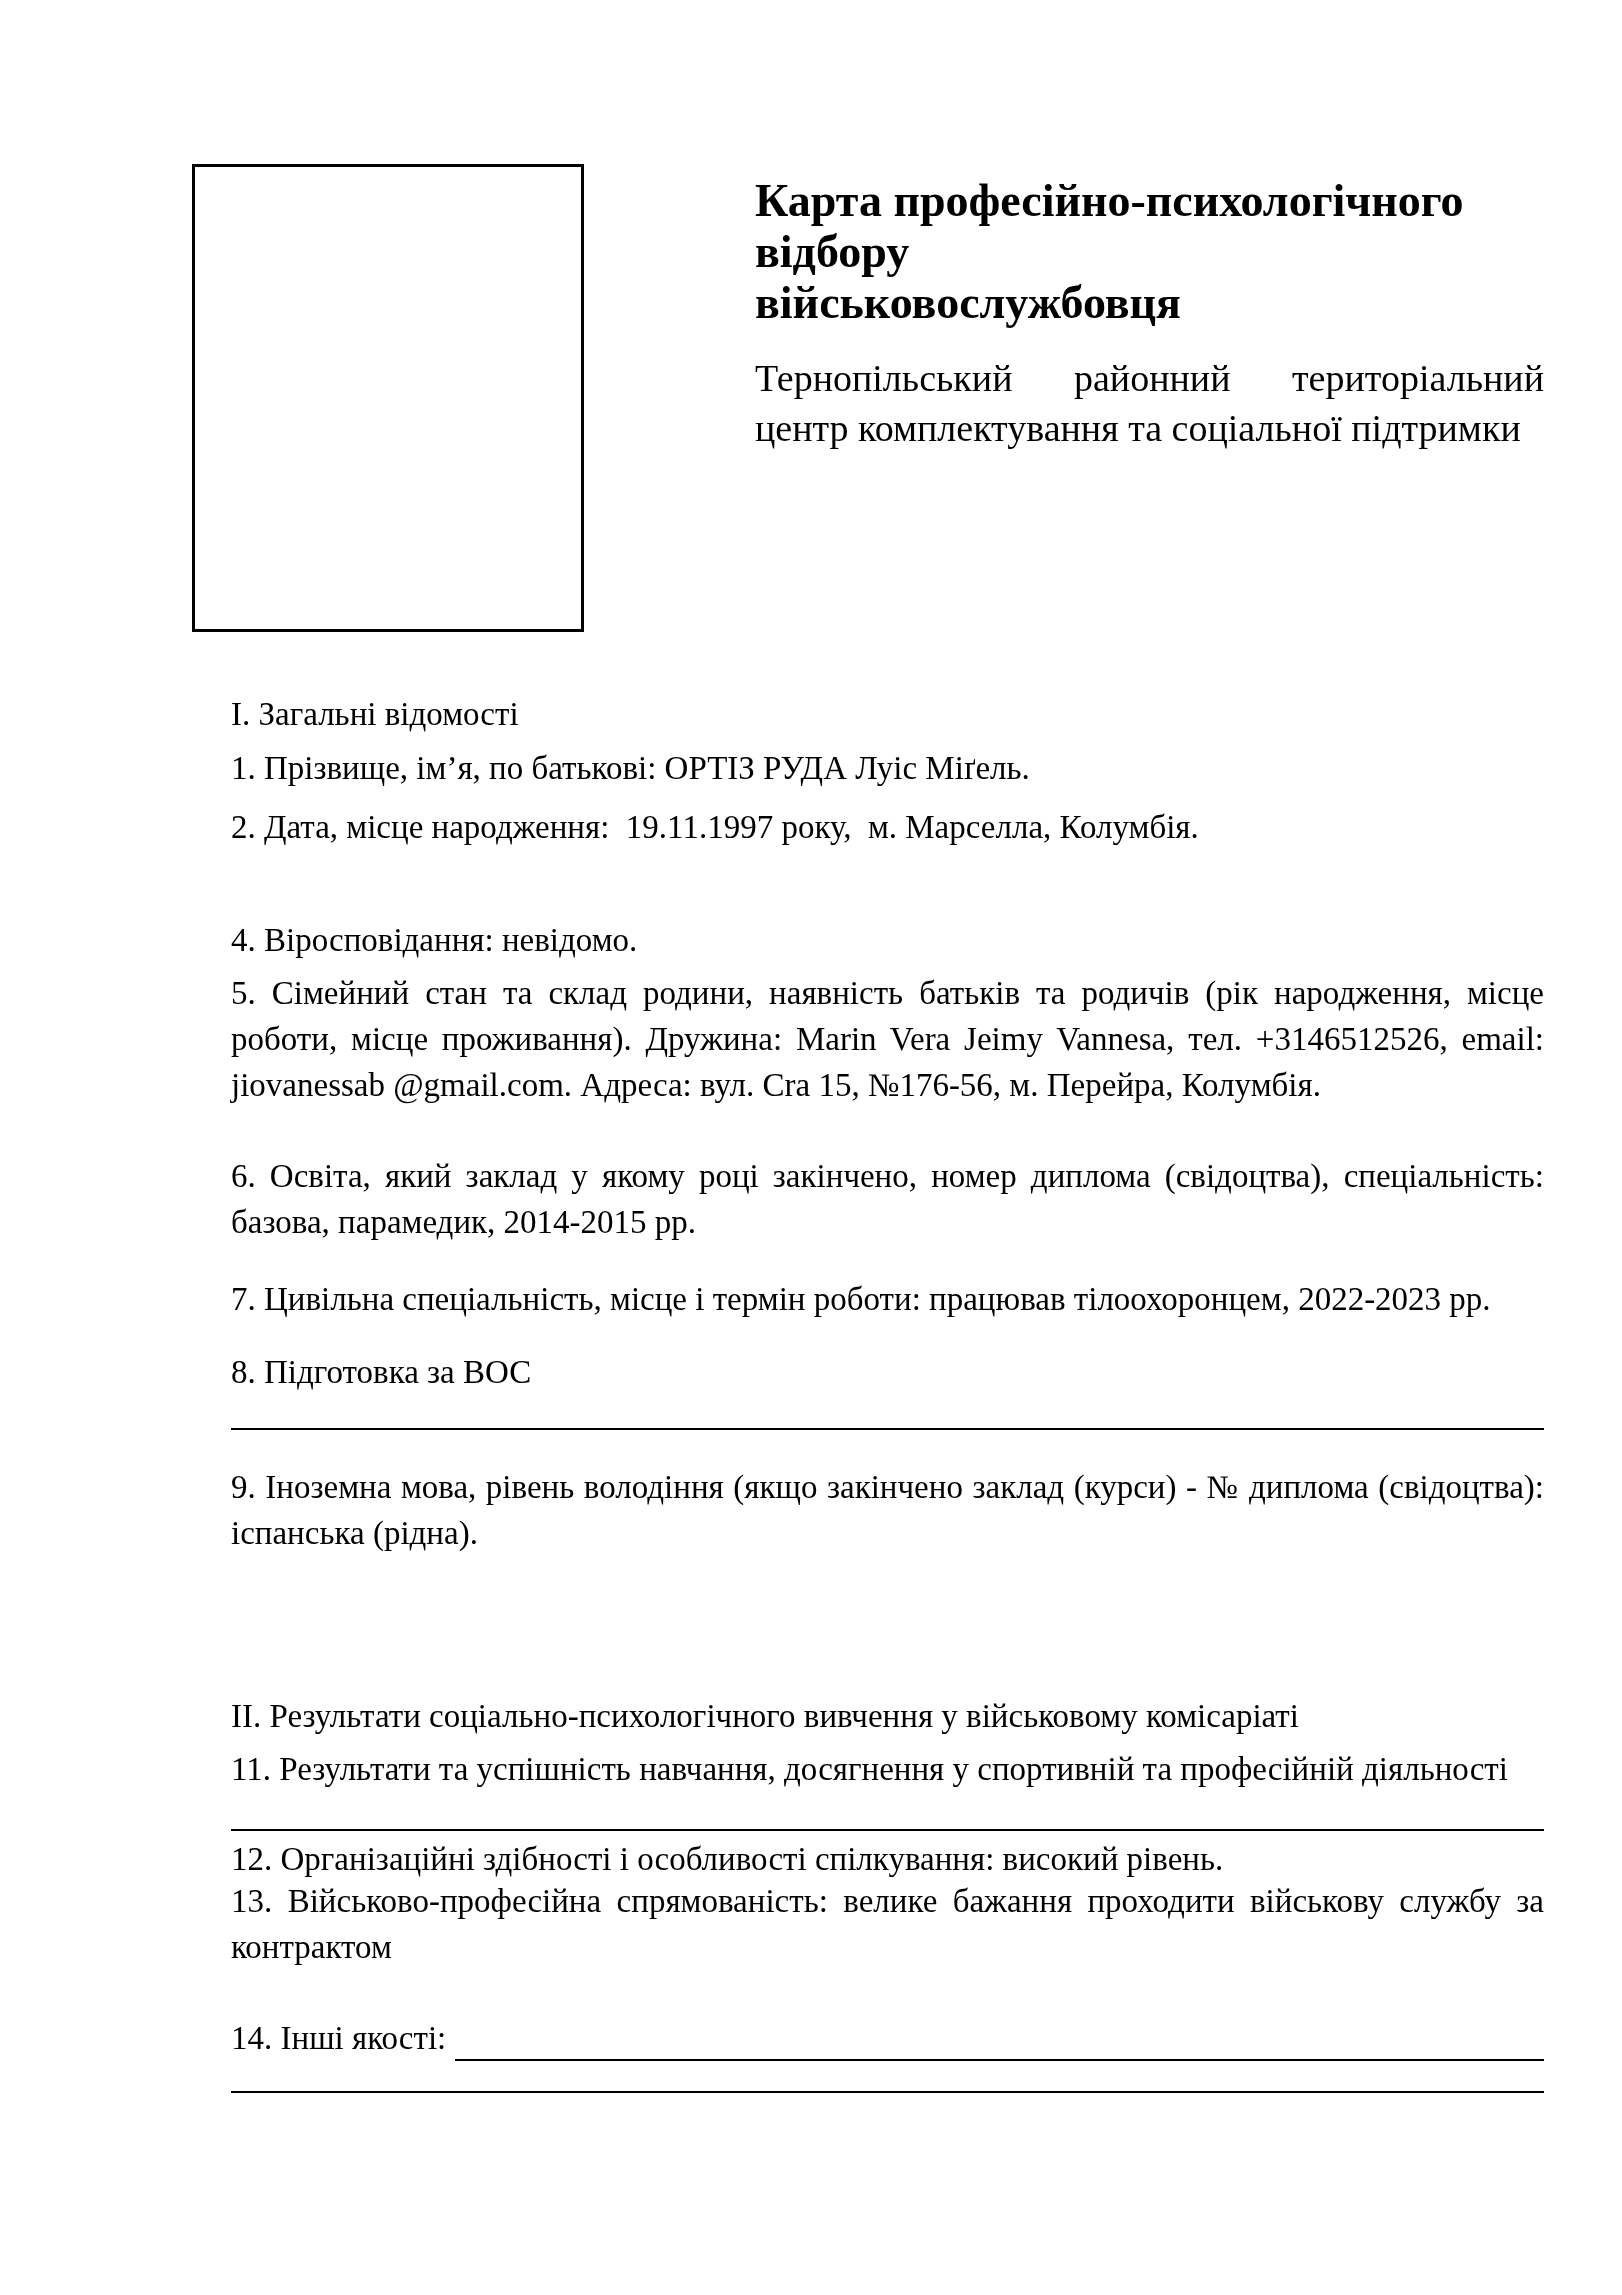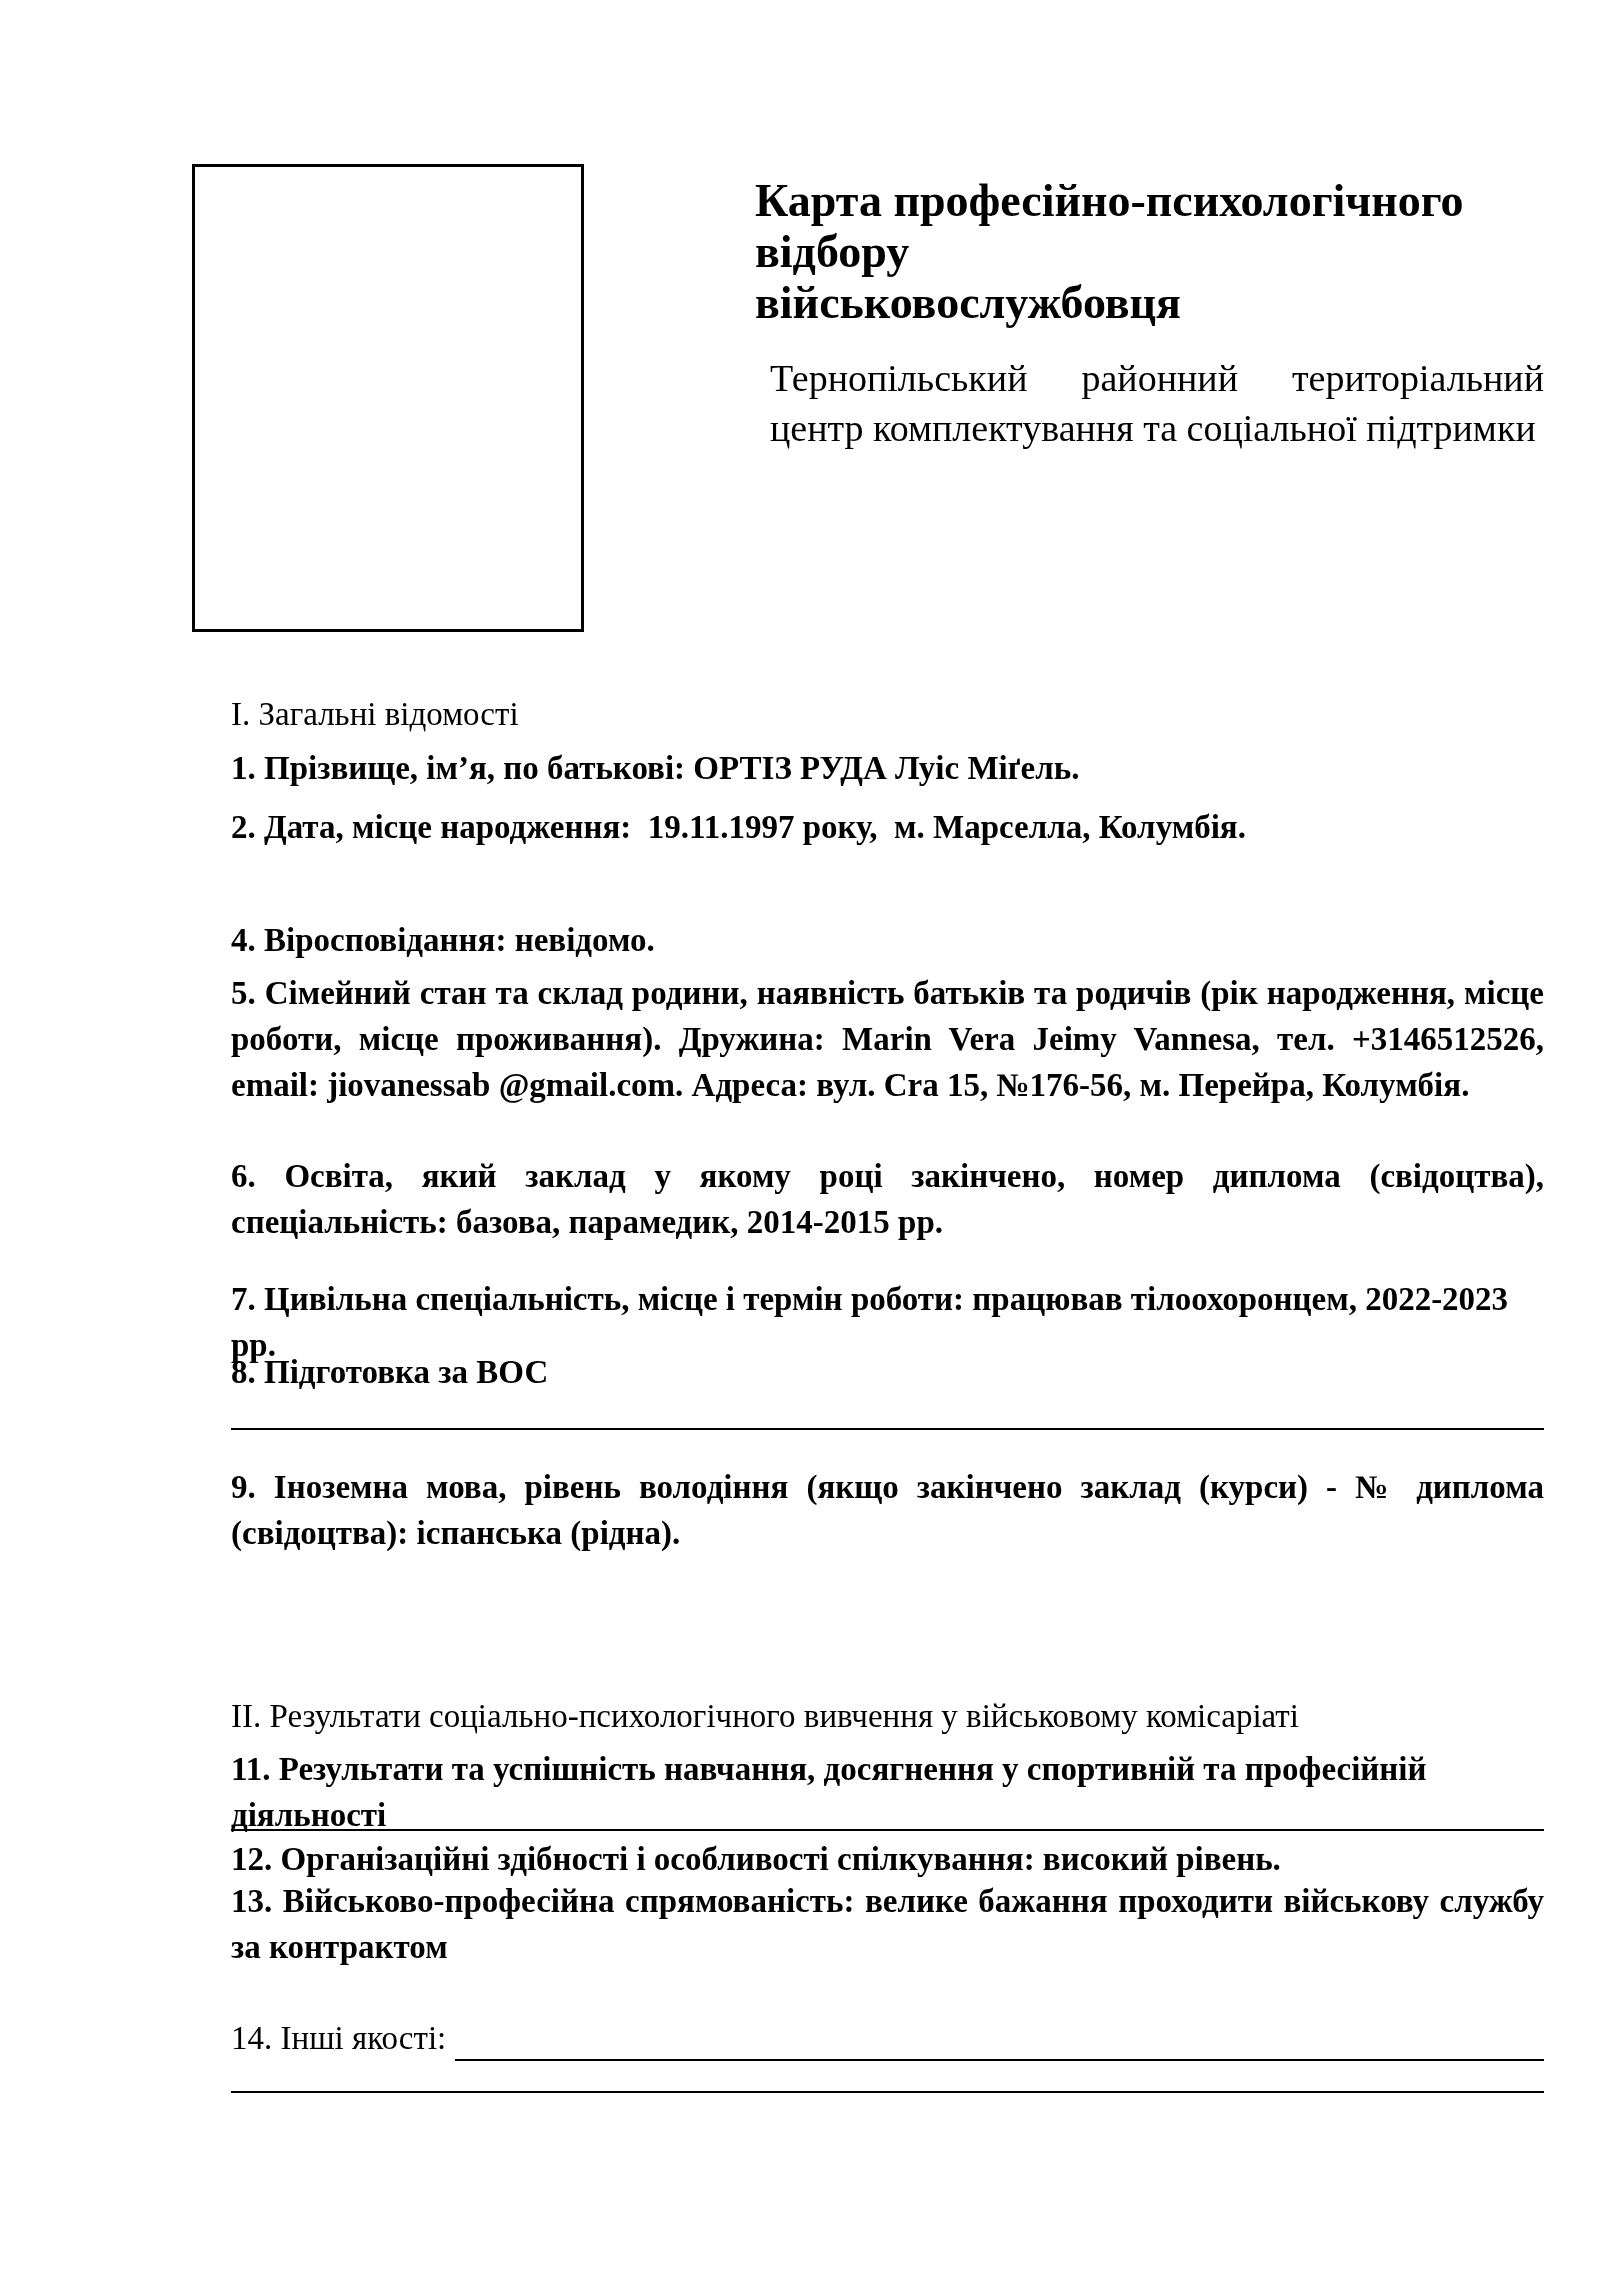--- a/index.html
+++ b/index.html
@@ -31,38 +31,37 @@
     left: 755px;
     top: 175px;
     width: 789px;
   }
   .doc-title-line {
     font-size: 46px;
     line-height: 51px;
     font-weight: bold;
     white-space: pre-wrap;
   }
-  .org-block { margin-top: 25px; margin-left: 15px; }
+  .org-block { margin-top: 25px; }
   .org-line {
     font-size: 38px;
     line-height: 50px;
     white-space: pre-wrap;
   }
   .org-line.justify-full {
     text-align: justify;
     text-align-last: justify;
   }
   .para {
     position: absolute;
     left: 231px;
     width: 1313px;
     font-size: 33px;
     line-height: 46px;
     white-space: pre-wrap;
-    font-weight: bold;
   }
   .para.heading { font-weight: normal; }
   .para.justify { text-align: justify; }
   .fill-line {
     position: absolute;
     height: 0;
     border-top: 2.6px solid #000000;
   }
   .item14-row {
     position: absolute;

